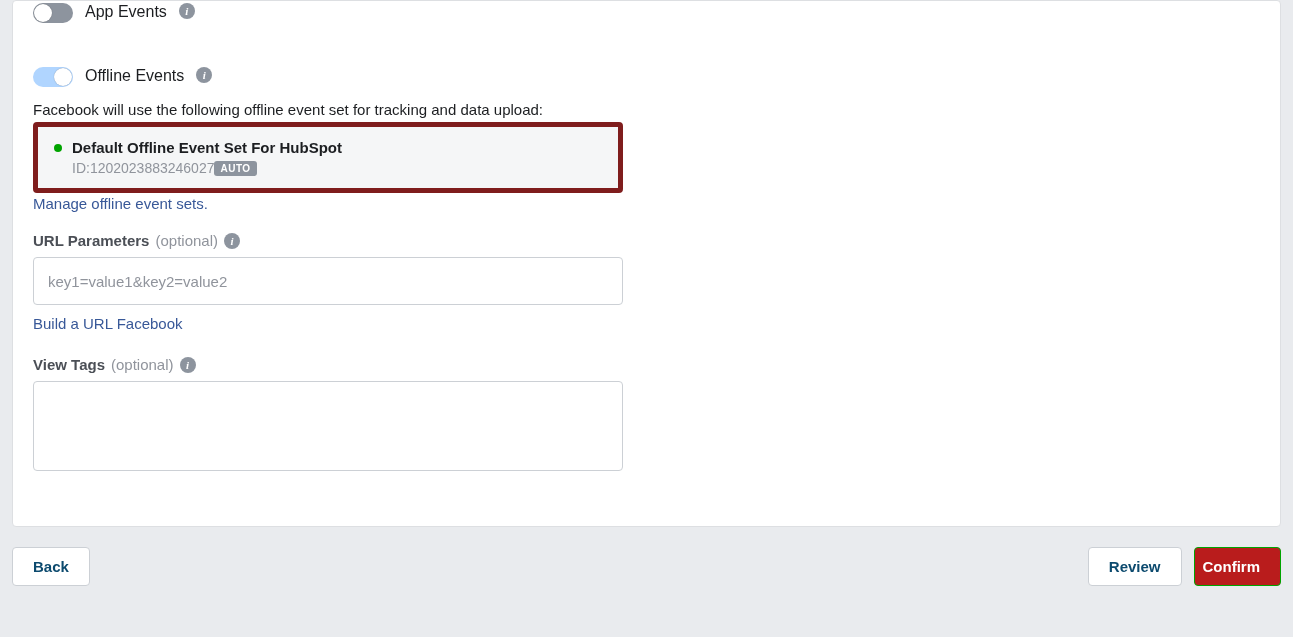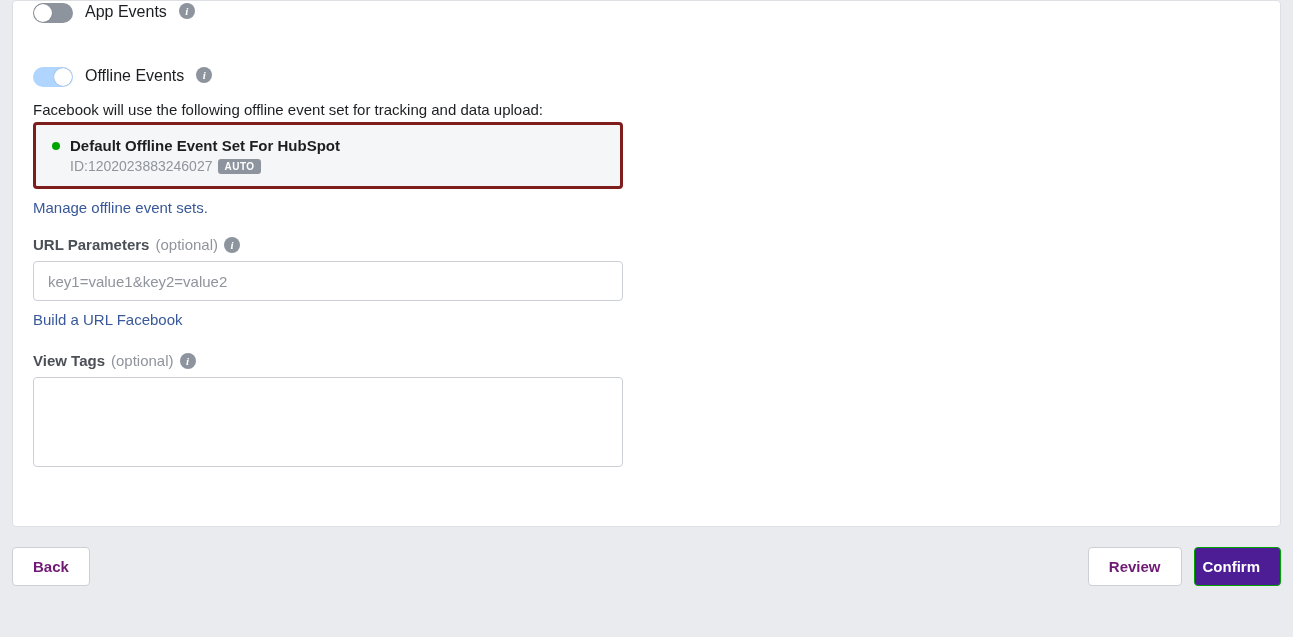--- a/index.html
+++ b/index.html
@@ -63,25 +63,25 @@
     justify-content: center;
     font-family: Georgia, serif;
   }
   .desc {
     font-size: 15px;
     color: #1c1e21;
     margin-bottom: 4px;
   }
   .event-box {
     background: #f5f6f7;
-    border: 3px solid #7f1d1d;
+    border: 5px solid #7f1d1d;
     border-radius: 4px;
     padding: 12px 16px;
     width: 590px;
-    margin-bottom: 10px;
+    margin-bottom: 2px;
   }
   .event-title-row {
     display: flex;
     align-items: center;
     gap: 10px;
   }
   .dot {
     width: 8px; height: 8px;
     border-radius: 50%;
     background: #00a400;
@@ -92,21 +92,20 @@
     font-size: 15px;
     color: #1c1e21;
   }
   .event-sub {
     margin-left: 18px;
     margin-top: 4px;
     color: #90949c;
     font-size: 14px;
     display: flex;
     align-items: center;
-    gap: 6px;
   }
   .badge {
     background: #8d949e;
     color: #fff;
     font-size: 10px;
     font-weight: bold;
     padding: 2px 6px;
     border-radius: 3px;
     letter-spacing: 0.5px;
   }
@@ -125,21 +124,21 @@
     display: flex;
     align-items: center;
     gap: 6px;
   }
   .optional {
     font-weight: normal;
     color: #90949c;
   }
   .text-input {
     width: 590px;
-    height: 40px;
+    height: 48px;
     border: 1px solid #ccd0d5;
     border-radius: 4px;
     padding: 0 14px;
     font-size: 15px;
     color: #1c1e21;
   }
   .text-input::placeholder { color: #90949c; }
   .textarea {
     width: 590px;
     height: 90px;
@@ -158,24 +157,24 @@
   }
   .footer-right { display: flex; gap: 12px; }
   .btn {
     padding: 10px 20px;
     font-size: 15px;
     font-weight: bold;
     border-radius: 4px;
     cursor: pointer;
     border: 1px solid #ccd0d5;
     background: #fff;
-    color: #701a75;
+    color: #0c4a6e;
   }
   .btn.primary {
-    background: #4c1d95;
+    background: #b91c1c;
     border-color: #00a400;
     color: #fff;
     padding-left: 8px;
   }
   .gap-block { height: 10px; }
   .first-row { margin-top: 0; padding-top: 2px; }
 </style>
 </head>
 <body>
 

